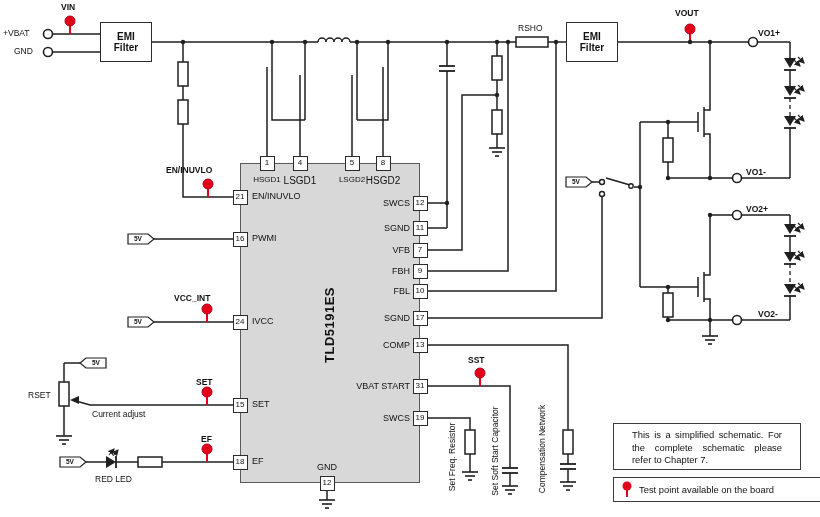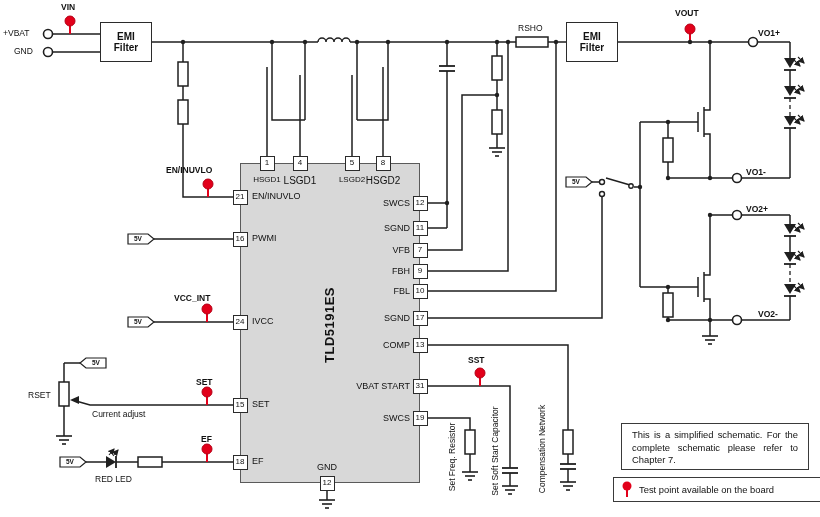--- a/index.html
+++ b/index.html
@@ -18,22 +18,22 @@
   .ic{position:absolute;left:240px;top:163px;width:180px;height:320px;background:#d8d8d8;
       border:1.6px solid #5a5a5a;box-sizing:border-box;}
   .icname{position:absolute;left:292px;top:317px;width:76px;height:16px;transform:rotate(-90deg);
           transform-origin:center;font-size:13px;font-weight:bold;text-align:center;letter-spacing:.5px;}
   .rlab{position:absolute;right:410px;text-align:right;font-size:9px;white-space:nowrap;}
   .llab{position:absolute;left:252px;font-size:9px;white-space:nowrap;}
   .vert{position:absolute;transform:rotate(-90deg);transform-origin:center;font-size:8.5px;
         text-align:center;white-space:nowrap;}
   .flag5{position:absolute;font-size:6.5px;font-weight:bold;}
   .note{position:absolute;box-sizing:border-box;border:1.4px solid #3a3a3a;background:#fff;}
-  .note1{left:613px;top:423px;width:188px;height:47px;padding:5px 10px;font-size:9.4px;
-         line-height:1.33;text-align:justify;margin-left:8px;}
+  .note1{left:613px;top:423px;width:188px;height:47px;padding:5px 18px;font-size:9.4px;
+         line-height:1.33;text-align:justify;}
   .note2{left:613px;top:477px;width:212px;height:25px;display:flex;align-items:center;
          gap:6px;padding:0 7px;font-size:9.4px;}
 </style>
 </head>
 <body>
 
 <div class="stage">
 
   <svg class="schem" width="820" height="517" viewBox="0 0 820 517">
     <defs>

